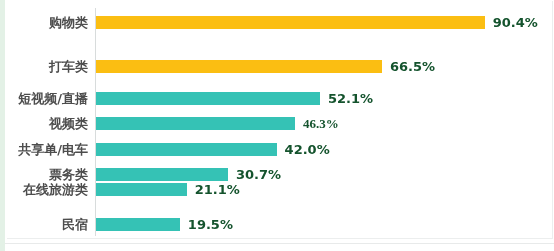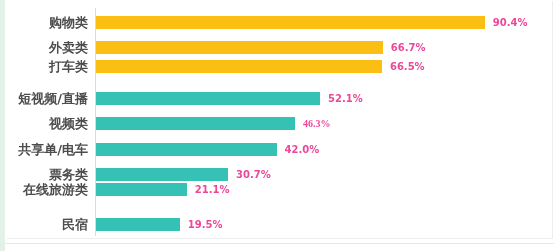--- a/index.html
+++ b/index.html
@@ -89,50 +89,43 @@
     height: 25px;
     display: flex;
     align-items: center;
   }
   .bar {
     height: 13px;
     border-radius: 0;
   }
   .val-label {
     margin-left: 8px;
-    font-size: 10px;
+    font-size: 13px;
     font-weight: bold;
-    color: #ec4899;
+    color: #14532d;
     white-space: nowrap;
     line-height: 25px;
   }
 </style>
 </head>
 <body>
 
 <div id="screenshot">
 
   <div class="left-strip"></div>
   <div class="frame"></div>
   <div class="bottom-rule"></div>
 
   <div class="plot" id="plot">
     <div class="axis-line"></div>
   <div class="row" style="top: 10px;">
         <div class="cat-label">购物类</div>
         <div class="bar-wrap">
           <div class="bar" style="width: 388.72px; background: rgb(251, 190, 18);"></div>
           <div class="val-label">90.4%</div>
-        </div>
-      </div>
-      <div class="row" style="top: 35.3px;">
-        <div class="cat-label">外卖类</div>
-        <div class="bar-wrap">
-          <div class="bar" style="width: 286.81px; background: rgb(251, 190, 18);"></div>
-          <div class="val-label">66.7%</div>
         </div>
       </div>
       <div class="row" style="top: 54px;">
         <div class="cat-label">打车类</div>
         <div class="bar-wrap">
           <div class="bar" style="width: 285.95px; background: rgb(251, 190, 18);"></div>
           <div class="val-label">66.5%</div>
         </div>
       </div>
       <div class="row" style="top: 85.9px;">

